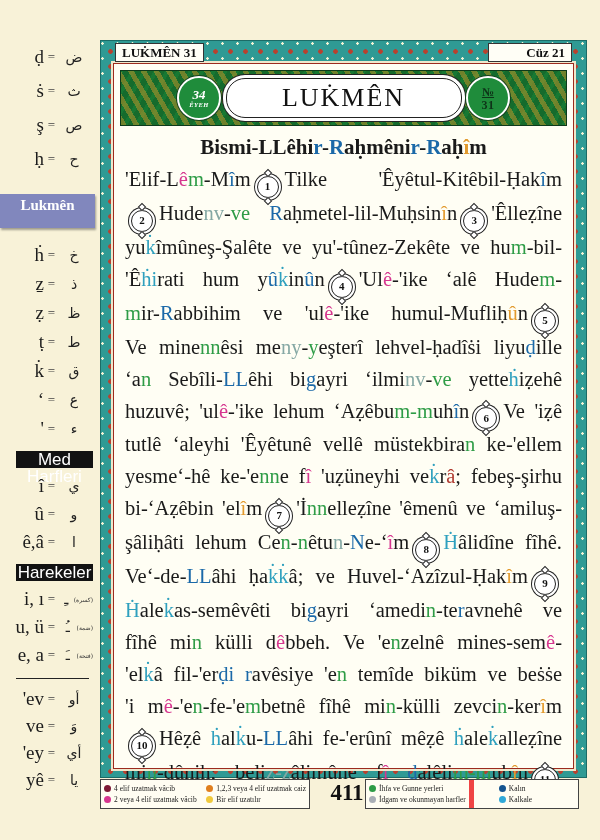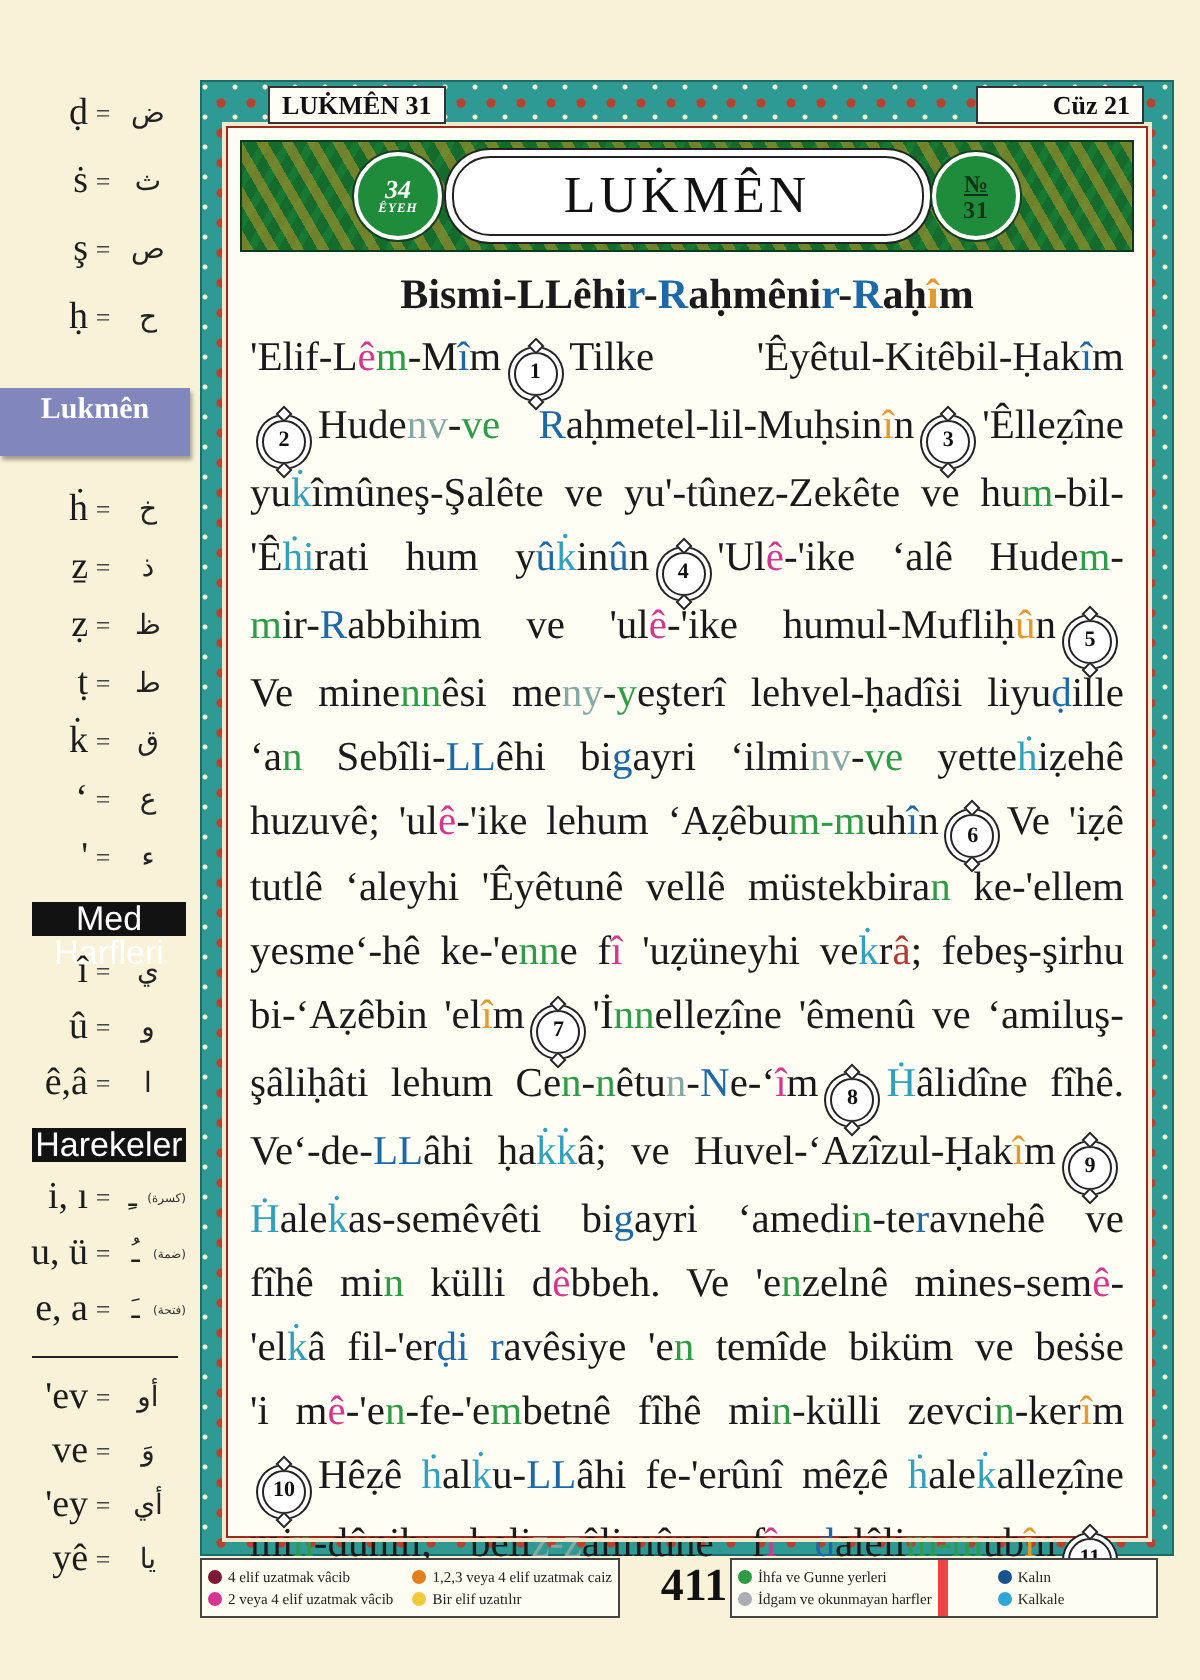--- a/index.html
+++ b/index.html
@@ -20,21 +20,21 @@
   .sb-banner{color:#fff;text-align:center;}
   .sb-banner.purple{margin-top:18px;height:34px;line-height:23px;background:#8187BD;font-weight:bold;font-size:15px;box-shadow:1px 2px 2px rgba(0,0,0,.35);}
   .sb-banner.black{margin:8px 2px 4px 16px;height:17px;line-height:17px;background:#121212;font-family:"Liberation Sans",sans-serif;font-size:17px;}
   #sb-g2{margin-top:12px;}
   .sb-divider{border:0;border-top:1.6px solid #222;margin:9px 6px 6px 16px;}
 
   
   .frame{position:absolute;left:100px;top:40px;width:485px;height:736px;background-color:#2F9A94;
     background-image:radial-gradient(circle,#B8412F 2px,rgba(0,0,0,0) 2.6px),radial-gradient(circle,rgba(255,246,215,.95) 1px,rgba(0,0,0,0) 1.5px);
     background-size:15px 15px,15px 15px;background-position:2px 3px,9px 10px;border:1px solid #1C6B66;}
-  .frame-label{position:absolute;top:2px;height:17px;line-height:17px;background:#FFFEF6;border:1px solid #333;font-size:13px;font-weight:bold;padding:0 6px;z-index:3;color:#111;margin-left:19px;}
+  .frame-label{position:absolute;top:2px;height:17px;line-height:17px;background:#FFFEF6;border:1px solid #333;font-size:13px;font-weight:bold;padding:0 6px;z-index:3;color:#111;}
   .frame-label.left{left:14px;}
   .frame-label.right{right:14px;padding-left:37px;}
   .inner{position:absolute;left:12px;right:12px;top:22px;bottom:8px;background:#FFFEF4;border:1px solid #9C2B1F;outline:2px solid #EFE8CC;}
 
   
   .banner{position:relative;height:54px;margin:6px 6px 0 6px;background-color:#156B2C;border:1.5px solid #0d3a1a;
     background-image:repeating-linear-gradient(60deg,rgba(186,148,42,.55) 0 5px,rgba(0,0,0,0) 5px 11px),repeating-linear-gradient(-60deg,rgba(23,122,51,.9) 0 4px,rgba(0,0,0,0) 4px 10px);}
   .cartouche{position:absolute;left:50%;top:50%;transform:translate(-50%,-50%);width:234px;height:38px;background:#fff;border:1.5px solid #222;border-radius:19px;box-shadow:0 0 0 3px #fff,0 0 0 4px #222;display:flex;align-items:center;justify-content:center;z-index:2;}
   .cartouche span{font-size:26px;letter-spacing:2px;color:#111;}
   .medallion{position:absolute;top:50%;transform:translateY(-50%);width:40px;height:40px;border-radius:50%;background:#1F8C3B;border:2px solid #fff;box-shadow:0 0 0 1px #14401d;display:flex;flex-direction:column;align-items:center;justify-content:center;z-index:2;line-height:1;}

